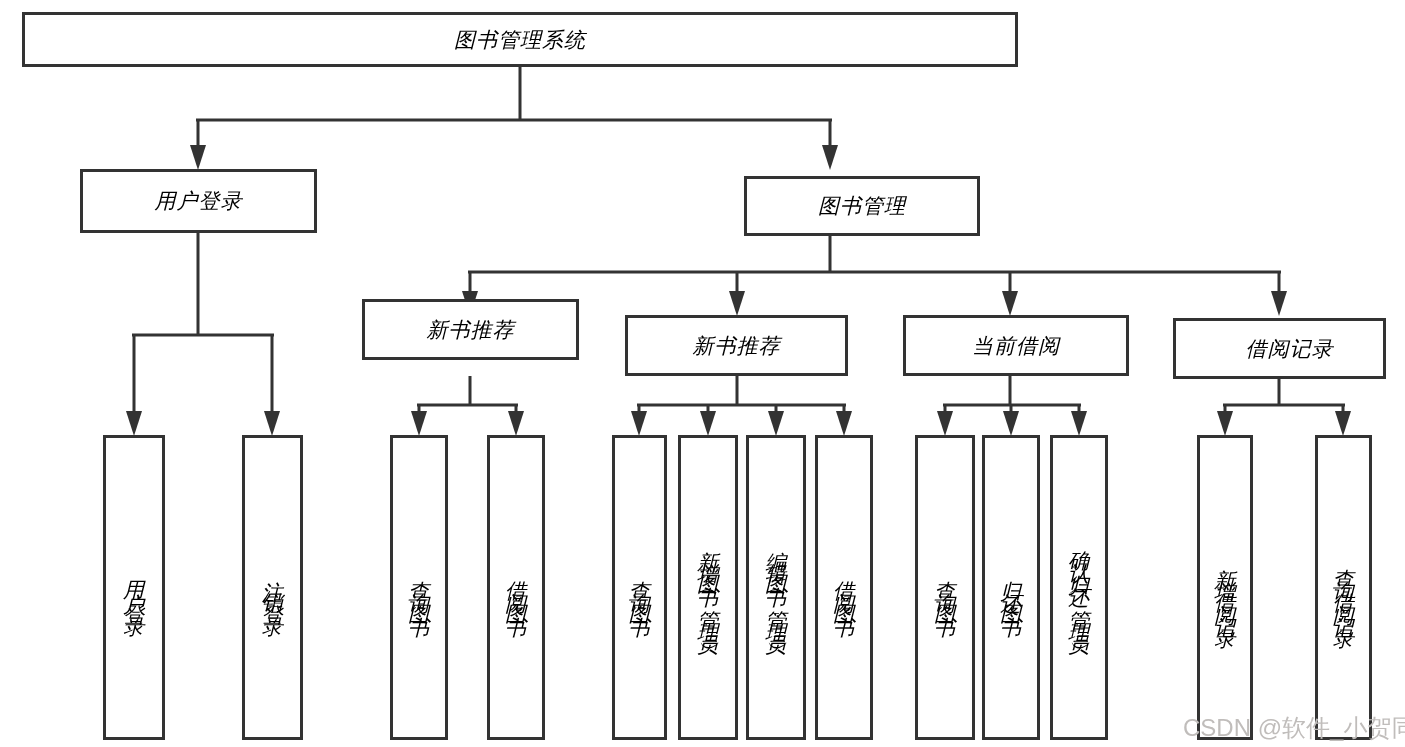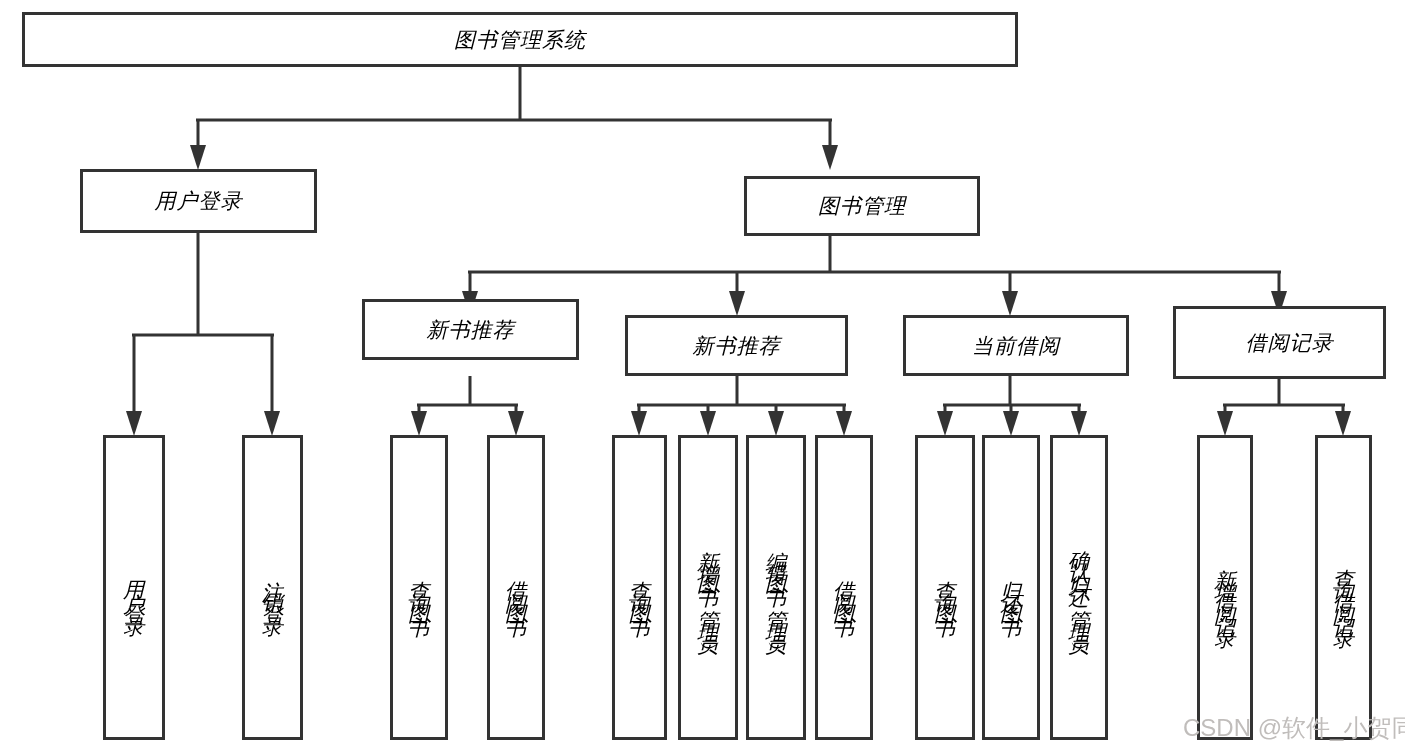--- a/index.html
+++ b/index.html
@@ -117,21 +117,21 @@
   </svg>
 
   <div class="box h" style="left:22px; top:12px; width:996px; height:55px;">图书管理系统</div>
 
   <div class="box h" style="left:80px; top:169px; width:237px; height:64px;">用户登录</div>
   <div class="box h" style="left:712px; top:176px; width:236px; height:60px;margin-left:32px;">图书管理</div>
 
   <div class="box h" style="left:362px; top:299px; width:217px; height:61px;">新书推荐</div>
   <div class="box h" style="left:625px; top:315px; width:223px; height:61px;">新书推荐</div>
   <div class="box h" style="left:903px; top:315px; width:226px; height:61px;">当前借阅</div>
-  <div class="box h" style="left:1173px; top:306px; width:213px; height:73px;padding-left:20px;">借阅记录</div>
+  <div class="box h" style="left:1173px; top:318px; width:213px; height:61px;padding-left:20px;">借阅记录</div>
 
   <div class="box v" style="left:103px; top:435px; width:62px; height:305px;">用户登录</div>
   <div class="box v" style="left:242px; top:435px; width:61px; height:305px;">注销登录</div>
 
   <div class="box v" style="left:390px; top:435px; width:58px; height:305px;">查询图书</div>
   <div class="box v" style="left:487px; top:435px; width:58px; height:305px;">借阅图书</div>
 
   <div class="box v" style="left:612px; top:435px; width:55px; height:305px;">查询图书</div>
   <div class="box v" style="left:678px; top:435px; width:60px; height:305px;">新增图书（管理员）</div>
   <div class="box v" style="left:746px; top:435px; width:60px; height:305px;">编辑图书（管理员）</div>

